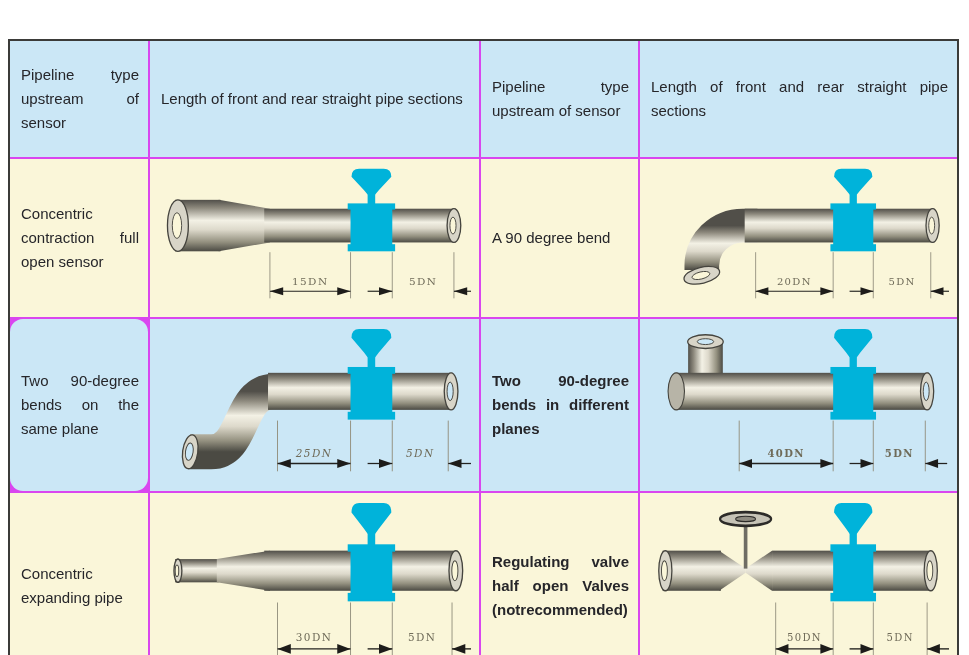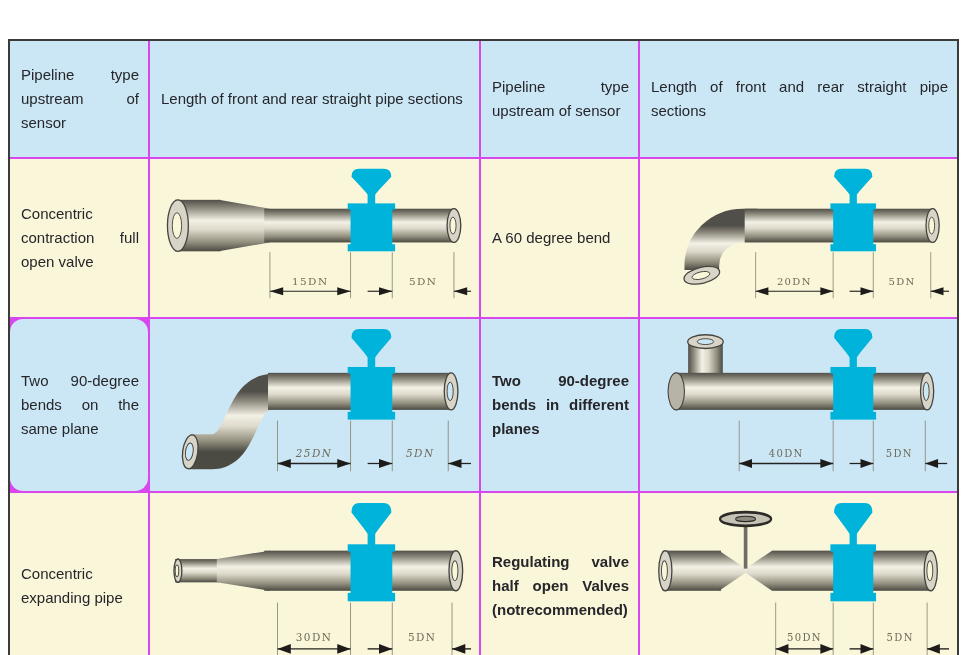--- a/index.html
+++ b/index.html
@@ -31,21 +31,21 @@
         <span>Length of front and rear straight pipe sections</span>
       </div>
     <div class="cell text bg-blue" style="background: rgb(203, 231, 246);">
         <span>Pipeline type upstream of sensor</span>
       </div>
     <div class="cell text bg-blue" style="background: rgb(203, 231, 246);">
         <span>Length of front and rear straight pipe sections</span>
       </div>
 
     <div class="cell text bg-cream" style="background: rgb(250, 246, 217);">
-        <span>Concentric contraction full open valve</span>
+        <span>Concentric contraction full open sensor</span>
       </div>
     <div class="cell diagram bg-cream" style="background: rgb(250, 246, 217);">
         <svg viewBox="0 0 330 160" preserveAspectRatio="none">
           <defs>
             <linearGradient id="mh0" x1="0" y1="0" x2="0" y2="1">
               <stop offset="0" stop-color="#514f49"></stop>
               <stop offset="0.16" stop-color="#8e8a7e"></stop>
               <stop offset="0.4" stop-color="#f3f1e5"></stop>
               <stop offset="0.58" stop-color="#ddd9cb"></stop>
               <stop offset="0.82" stop-color="#93907f"></stop>
@@ -81,21 +81,21 @@
           <polygon points="203,140 189,135.4 189,144.6" fill="#1d1c1a"></polygon>
           <text x="160.5" y="133" text-anchor="middle" font-size="11" fill="#6f6b59" font-family="&quot;DejaVu Serif&quot;,serif" letter-spacing="1.5">15DN</text>
           <line x1="221" y1="140" x2="247" y2="140" stroke="#23221f" stroke-width="1.3"></line>
           <polygon points="247,140 233,135.4 233,144.6" fill="#1d1c1a"></polygon>
           <line x1="312" y1="140" x2="336" y2="140" stroke="#23221f" stroke-width="1.3"></line>
           <polygon points="312,140 326,135.4 326,144.6" fill="#1d1c1a"></polygon>
           <text x="279.5" y="133" text-anchor="middle" font-size="11" fill="#6f6b59" font-family="&quot;DejaVu Serif&quot;,serif" letter-spacing="1.5">5DN</text>
         </svg>
       </div>
     <div class="cell text bg-cream" style="background: rgb(250, 246, 217);">
-        <span>A 60 degree bend</span>
+        <span>A 90 degree bend</span>
       </div>
     <div class="cell diagram bg-cream" style="background: rgb(250, 246, 217);">
         <svg viewBox="0 0 330 160" preserveAspectRatio="none">
           <defs>
             <linearGradient id="mh1" x1="0" y1="0" x2="0" y2="1">
               <stop offset="0" stop-color="#514f49"></stop>
               <stop offset="0.16" stop-color="#8e8a7e"></stop>
               <stop offset="0.4" stop-color="#f3f1e5"></stop>
               <stop offset="0.58" stop-color="#ddd9cb"></stop>
               <stop offset="0.82" stop-color="#93907f"></stop>
@@ -186,21 +186,21 @@
           <line x1="221" y1="140" x2="247" y2="140" stroke="#23221f" stroke-width="1.3"></line>
           <polygon points="247,140 233,135.4 233,144.6" fill="#1d1c1a"></polygon>
           <line x1="306" y1="140" x2="330" y2="140" stroke="#23221f" stroke-width="1.3"></line>
           <polygon points="306,140 320,135.4 320,144.6" fill="#1d1c1a"></polygon>
           <text x="276.5" y="133" text-anchor="middle" font-size="11" fill="#6f6b59" font-family="&quot;DejaVu Serif&quot;,serif" letter-spacing="1.5">5DN</text>
         </svg>
       </div>
     <div class="cell text bg-blue" style="background: rgb(203, 231, 246); font-weight: bold;">
         <span>Two 90-degree bends in different planes</span>
       </div>
-    <div class="cell diagram bg-blue" style="background: rgb(203, 231, 246);">
+    <div class="cell diagram bg-blue" style="background: rgb(203, 231, 246); font-weight: bold;">
         <svg viewBox="0 0 330 160" preserveAspectRatio="none">
           <defs>
             <linearGradient id="mh3" x1="0" y1="0" x2="0" y2="1">
               <stop offset="0" stop-color="#514f49"></stop>
               <stop offset="0.16" stop-color="#8e8a7e"></stop>
               <stop offset="0.4" stop-color="#f3f1e5"></stop>
               <stop offset="0.58" stop-color="#ddd9cb"></stop>
               <stop offset="0.82" stop-color="#93907f"></stop>
               <stop offset="1" stop-color="#4b4a43"></stop>
             </linearGradient>

